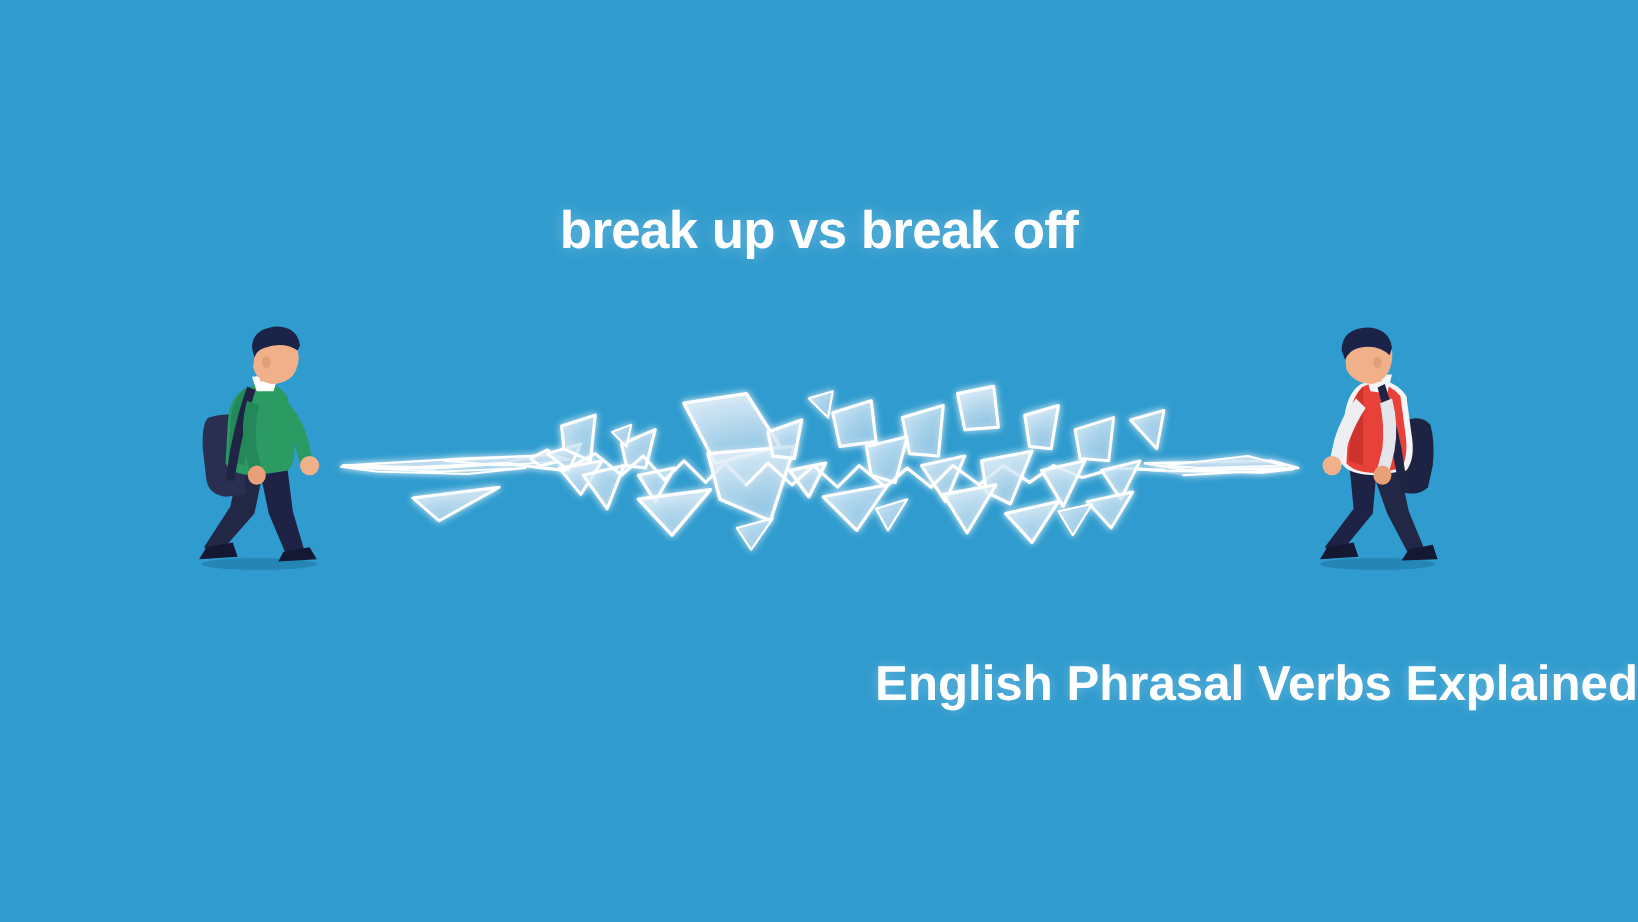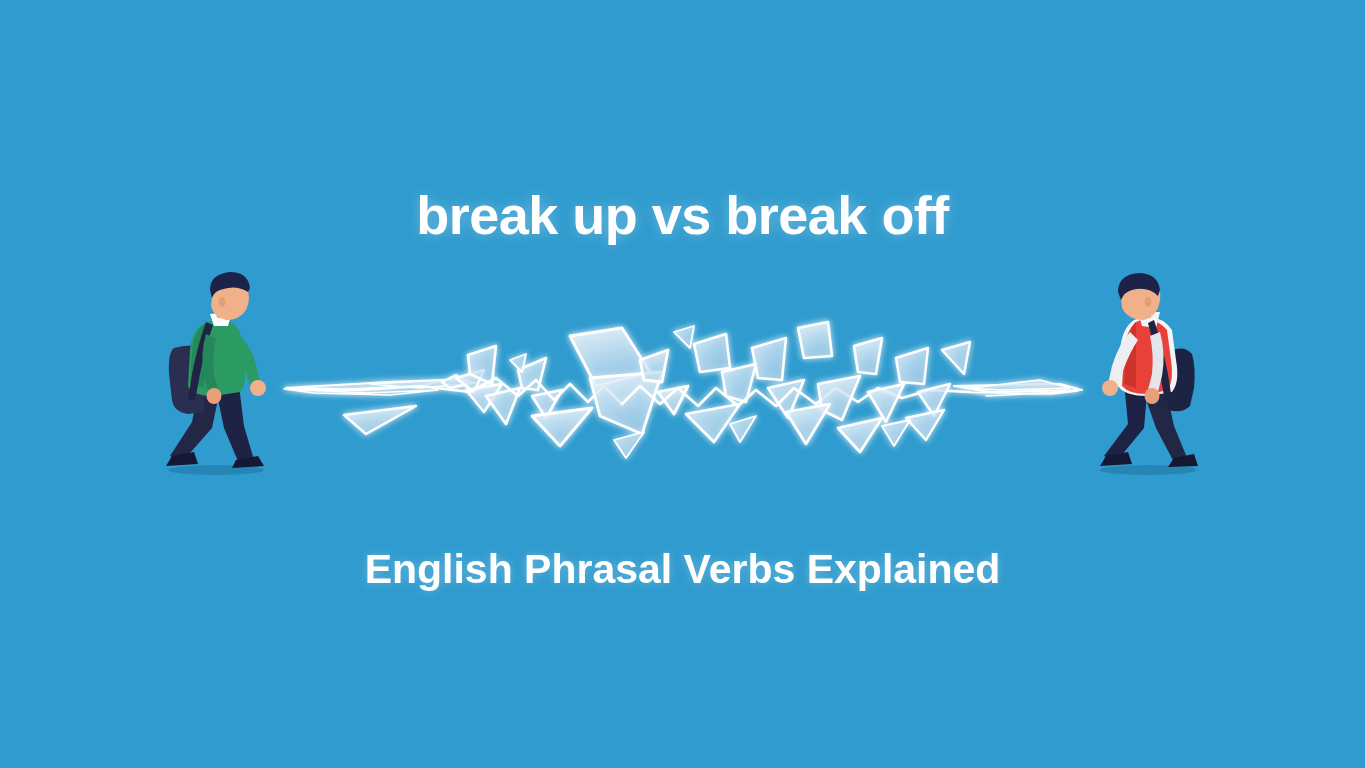--- a/index.html
+++ b/index.html
@@ -17,34 +17,33 @@
     font-family: "Liberation Sans", sans-serif;
     -webkit-font-smoothing: antialiased;
   }
   
   #title {
     position: absolute;
     left: 0;
     top: 168px;
     width: 1365px;
     text-align: center;
-    font-size: 54px;
+    font-size: 44px;
     font-weight: bold;
     letter-spacing: -0.5px;
     color: #ffffff;
     text-shadow: 0 0 14px rgba(255,255,255,0.30);
     white-space: nowrap;
-    margin-top: 16px;
   }
   #subtitle {
     position: absolute;
     left: 0;
     top: 546px;
     width: 1365px;
-    text-align: center;
+    text-align: right;
     font-size: 41px;
     font-weight: bold;
     letter-spacing: 0px;
     color: #ffffff;
     text-shadow: 0 0 10px rgba(255,255,255,0.28);
     white-space: nowrap;
   }
   
   .figure {
     position: absolute;

